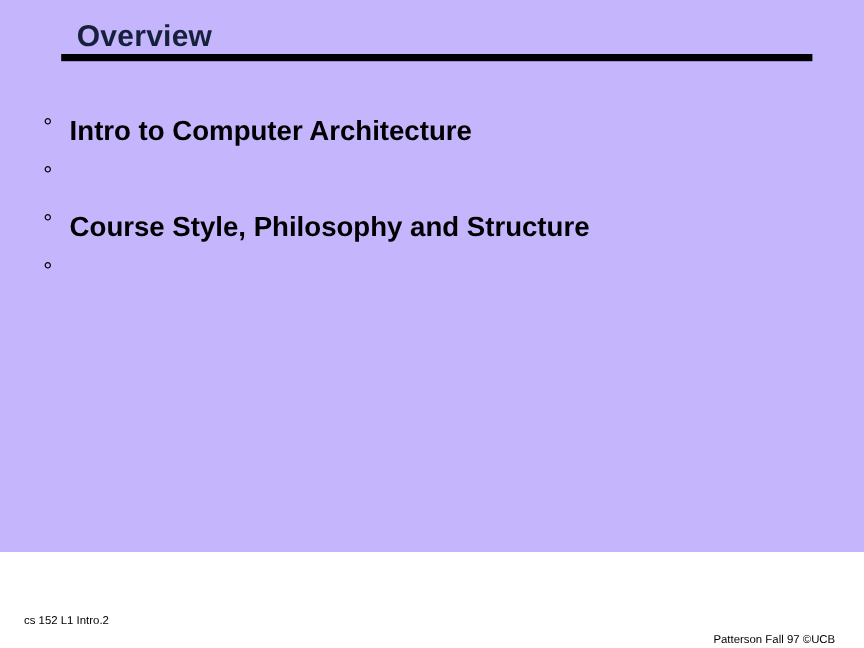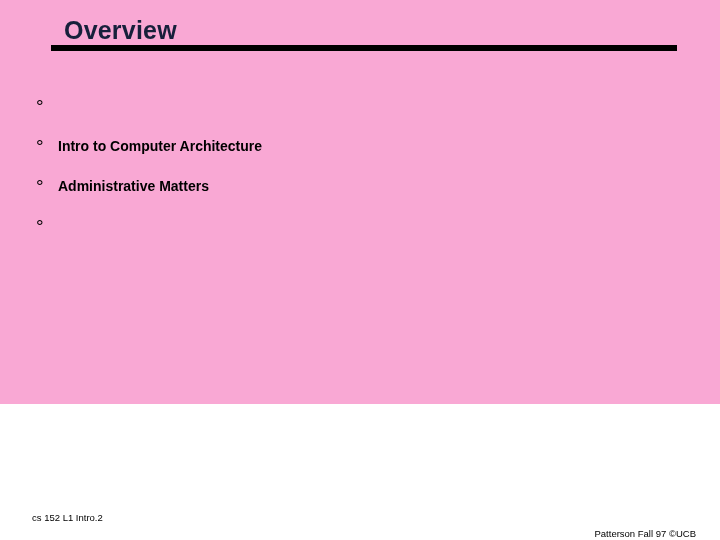--- a/index.html
+++ b/index.html
@@ -9,22 +9,22 @@
   body {
     width: 720px;
     height: 540px;
     background: #ffffff;
     font-family: "Liberation Sans", sans-serif;
     overflow: hidden;
   }
   .slide {
     position: relative;
     width: 720px;
-    height: 404px;
-    background: #f9a8d4;
+    height: 460px;
+    background: #c4b5fd;
   }
 
   
   .slide-title {
     position: absolute;
     left: 64px;
     top: 17px;
     font-size: 25px;
     font-weight: bold;
     color: #17203b;
@@ -59,32 +59,31 @@
     display: inline-block;
     width: 22px;
     flex: 0 0 22px;
     font-size: 19px;
     line-height: 1;
     color: #000000;
     padding-top: 1px;
     text-align: left;
   }
   .bullet-text {
-    font-size: 14px;
+    font-size: 23px;
     font-weight: bold;
     color: #000000;
     line-height: 1.18;
     white-space: nowrap;
-    margin-top: 42px;
   }
 
   
   .footer-left {
     position: absolute;
-    left: 32px;
+    left: 20px;
     top: 512px;
     font-size: 9.5px;
     color: #000000;
     font-family: "Liberation Sans", sans-serif;
     white-space: nowrap;
   }
   .footer-right {
     position: absolute;
     right: 24px;
     top: 528px;
@@ -105,25 +104,25 @@
 
   <div class="bullet-list">
 
     <div class="bullet-item">
       <span class="bullet-marker">°</span>
       <span class="bullet-text">Intro to Computer Architecture</span>
     </div>
 
     <div class="bullet-item">
       <span class="bullet-marker">°</span>
-      <span class="bullet-text">Administrative Matters</span>
     </div>
 
     <div class="bullet-item">
       <span class="bullet-marker">°</span>
+      <span class="bullet-text">Course Style, Philosophy and Structure</span>
     </div>
 
     <div class="bullet-item">
       <span class="bullet-marker">°</span>
     </div>
 
   </div>
 
   <div class="footer-left">cs 152  L1 Intro.2</div>
 

